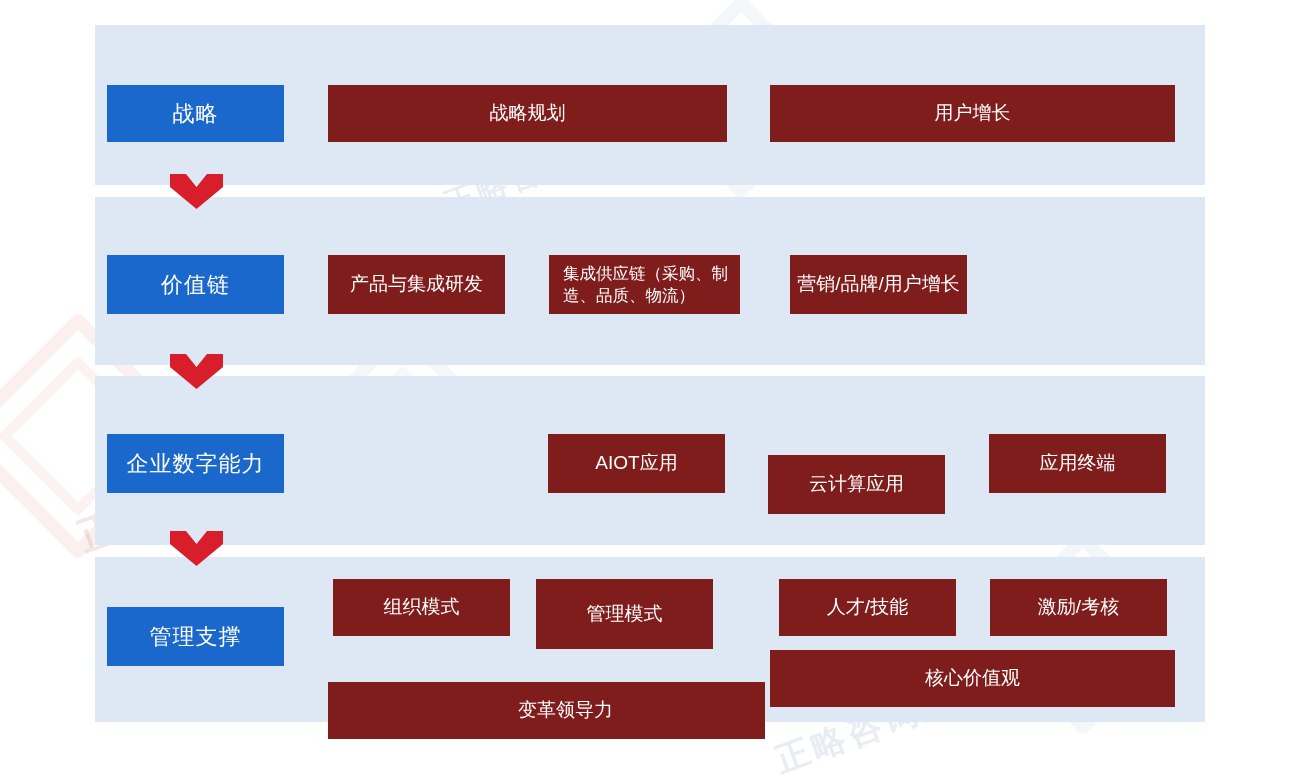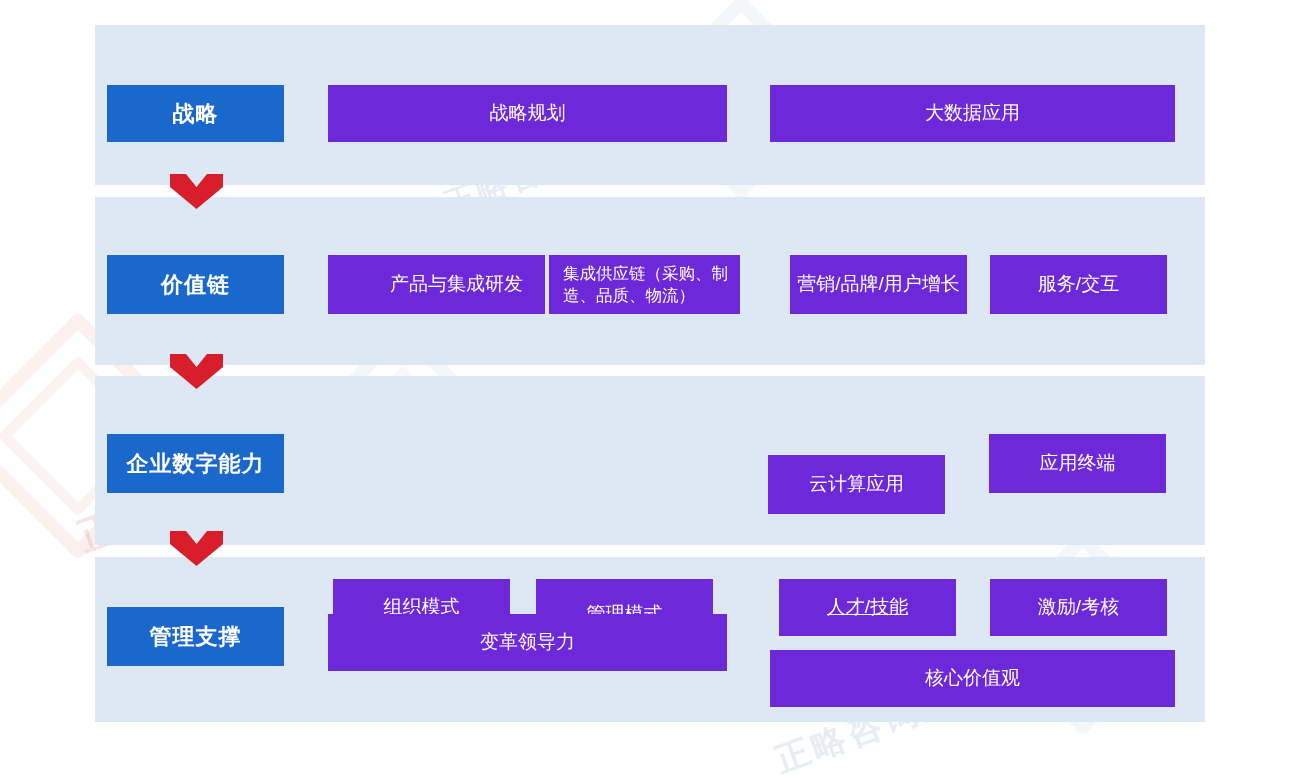--- a/index.html
+++ b/index.html
@@ -30,26 +30,26 @@
     font-size:40px;font-weight:700;letter-spacing:4px;
     transform:rotate(-20deg);white-space:nowrap;
   }
   .wm-txt.blue{color:rgba(150,172,205,.22);}
 
   .band{position:absolute;background:#dee8f5;}
 
   .row-label{
     position:absolute;background:#1a68cc;color:#ffffff;
     display:flex;align-items:center;justify-content:center;
-    font-size:22px;font-weight:700;letter-spacing:1px;
+    font-size:22px;font-weight:400;letter-spacing:1px;
     z-index:4;
     text-align:right;
   }
   .cell{
-    position:absolute;background:#6d28d9;color:#ffffff;
+    position:absolute;background:#7f1d1d;color:#ffffff;
     display:flex;align-items:center;justify-content:center;
     text-align:center;font-size:19px;line-height:1.28;
     z-index:4;
   }
   .cell.small{font-size:16.5px;}
   .cell.lead{justify-content:flex-start;padding-left:14px;text-align:left;}
 
   .chev{position:absolute;z-index:6;}
   .chev svg{display:block;}
 </style>
@@ -78,54 +78,54 @@
         <i></i>
       </div>
   </div>
   <div class="wm-txt" style="left:72px;top:466px;">正略咨询集团</div>
   <div class="wm-txt blue" style="left:770px;top:700px;font-size:34px;">正略咨询集团</div>
   <div class="wm-txt blue" style="left:440px;top:150px;font-size:30px;">正略咨询集团</div>
 
   <div class="band" style="left:95px;top:25px;width:1110px;height:160px;"></div>
   <div class="row-label" style="left:107px;top:85px;width:177px;height:57px;">战略</div>
   <div class="cell" style="left:328px;top:85px;width:399px;height:57px;">战略规划</div>
-  <div class="cell" style="left:770px;top:85px;width:405px;height:57px;">大数据应用</div>
+  <div class="cell" style="left:770px;top:85px;width:405px;height:57px;">用户增长</div>
 
   <div class="chev" style="left:170px;top:174px;">
     <svg width="53" height="35" viewBox="0 0 53 35" aria-hidden="true">
       <path d="M0 0 H16 L26.5 13 L37 0 H53 V13 L26.5 35 L0 13 Z" fill="#d81e2a"></path>
     </svg>
   </div>
 
   <div class="band" style="left:95px;top:197px;width:1110px;height:168px;"></div>
   <div class="row-label" style="left:107px;top:255px;width:177px;height:59px;">价值链</div>
-  <div class="cell" style="left:328px;top:255px;width:177px;height:59px;padding-left:40px;">产品与集成研发</div>
+  <div class="cell" style="left:328px;top:255px;width:177px;height:59px;">产品与集成研发</div>
   <div class="cell small lead" style="left:549px;top:255px;width:177px;height:59px;">集成供应链（采购、制造、品质、物流）</div>
   <div class="cell" style="left:770px;top:255px;width:177px;height:59px;margin-left:20px;">营销/品牌/用户增长</div>
-  <div class="cell" style="left:990px;top:255px;width:177px;height:59px;">服务/交互</div>
 
   <div class="chev" style="left:170px;top:354px;">
     <svg width="53" height="35" viewBox="0 0 53 35" aria-hidden="true">
       <path d="M0 0 H16 L26.5 13 L37 0 H53 V13 L26.5 35 L0 13 Z" fill="#d81e2a"></path>
     </svg>
   </div>
 
   <div class="band" style="left:95px;top:376px;width:1110px;height:169px;"></div>
   <div class="row-label" style="left:107px;top:434px;width:177px;height:59px;">企业数字能力</div>
+  <div class="cell" style="left:548px;top:434px;width:177px;height:59px;">AIOT应用</div>
   <div class="cell" style="left:768px;top:434px;width:177px;height:59px;margin-top:21px;">云计算应用</div>
   <div class="cell" style="left:989px;top:434px;width:177px;height:59px;">应用终端</div>
 
   <div class="chev" style="left:170px;top:531px;">
     <svg width="53" height="35" viewBox="0 0 53 35" aria-hidden="true">
       <path d="M0 0 H16 L26.5 13 L37 0 H53 V13 L26.5 35 L0 13 Z" fill="#d81e2a"></path>
     </svg>
   </div>
 
   <div class="band" style="left:95px;top:557px;width:1110px;height:165px;"></div>
   <div class="row-label" style="left:107px;top:607px;width:177px;height:59px;">管理支撑</div>
   <div class="cell" style="left:333px;top:579px;width:177px;height:57px;">组织模式</div>
   <div class="cell" style="left:536px;top:579px;width:177px;height:70px;">管理模式</div>
-  <div class="cell" style="left:779px;top:579px;width:177px;height:57px;text-decoration:underline;">人才/技能</div>
+  <div class="cell" style="left:779px;top:579px;width:177px;height:57px;">人才/技能</div>
   <div class="cell" style="left:990px;top:579px;width:177px;height:57px;">激励/考核</div>
-  <div class="cell" style="left:328px;top:614px;width:399px;height:57px;">变革领导力</div>
+  <div class="cell" style="left:328px;top:682px;width:399px;height:57px;padding-left:38px;">变革领导力</div>
   <div class="cell" style="left:770px;top:650px;width:405px;height:57px;">核心价值观</div>
 
 </div>
 
 </body></html>

